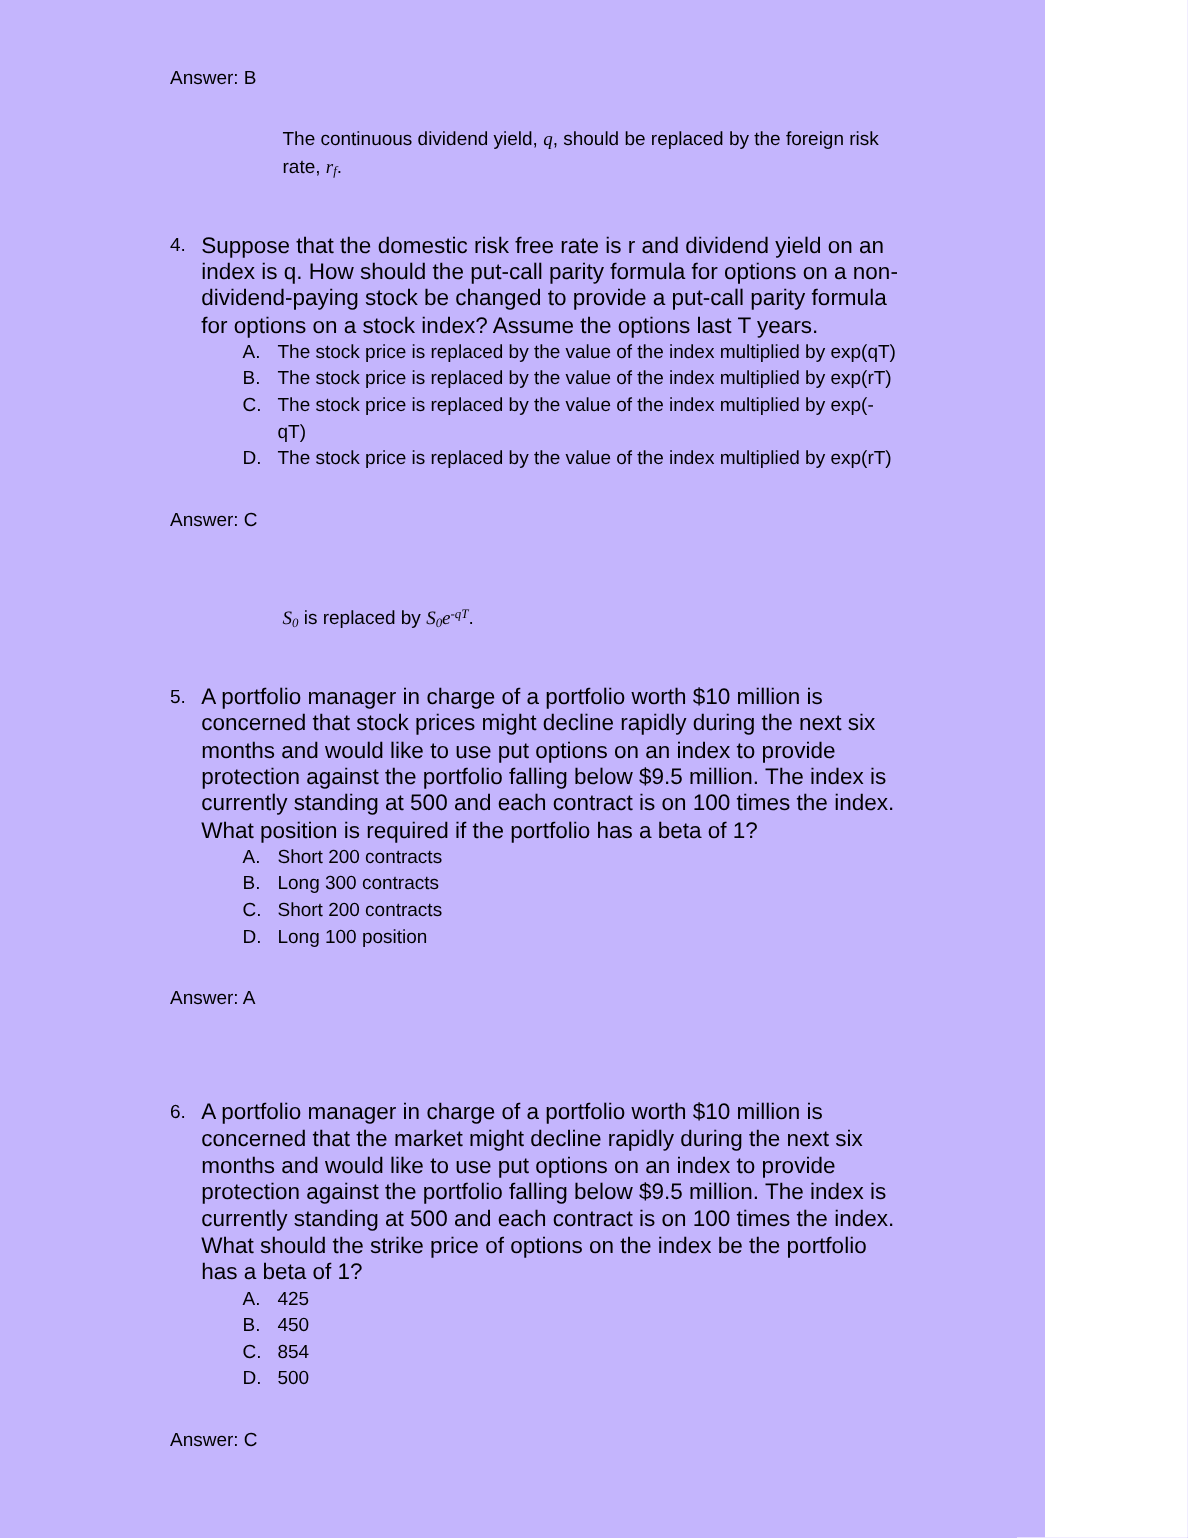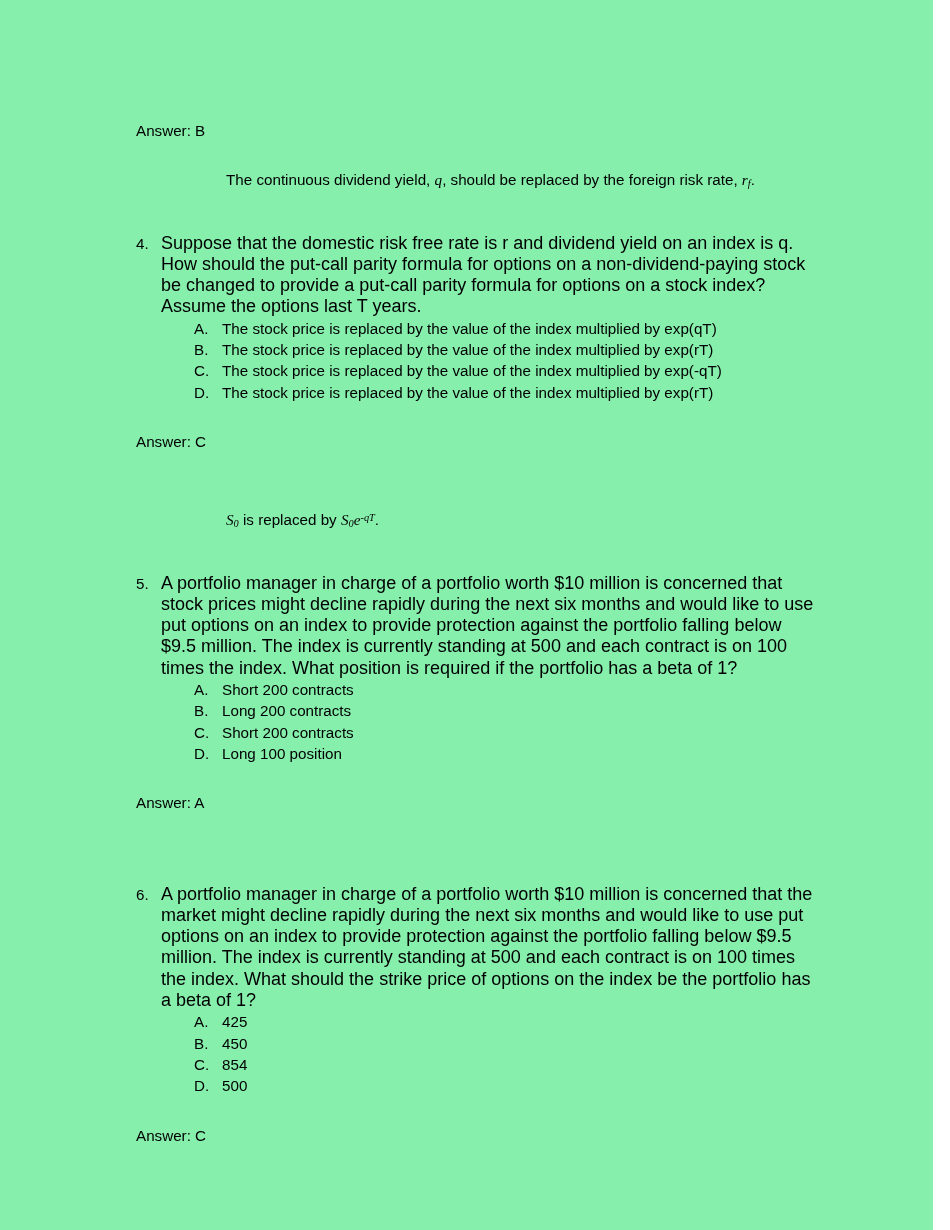--- a/index.html
+++ b/index.html
@@ -10,25 +10,25 @@
   body {
     width: 950px;
     height: 1230px;
     font-family: "Liberation Sans", sans-serif;
     color: #000000;
     -webkit-font-smoothing: antialiased;
   }
 
   .page {
     position: relative;
-    width: 933px;
+    width: 836px;
     height: 1230px;
-    background: #86efac;
+    background: #c4b5fd;
     box-sizing: border-box;
-    padding: 120px 115px 0 136px;
+    padding: 52px 115px 0 136px;
   }
 
   .doc-body {
     font-size: 15.2px;
     line-height: 21.3px;
   }
 
   
   .block { margin: 0; }
 
@@ -165,21 +165,21 @@
       <div class="q-text">A portfolio manager in charge of a portfolio worth $10 million is concerned that stock prices might decline rapidly during the next six months and would like to use put options on an index to provide protection against the portfolio falling below $9.5 million. The index is currently standing at 500 and each contract is on 100 times the index. What position is required if the portfolio has a beta of 1?</div>
     </div>
 
     <ul class="options">
       <li class="option">
         <span class="opt-letter">A.</span>
         <span class="opt-text">Short 200 contracts</span>
       </li>
       <li class="option">
         <span class="opt-letter">B.</span>
-        <span class="opt-text">Long 200 contracts</span>
+        <span class="opt-text">Long 300 contracts</span>
       </li>
       <li class="option">
         <span class="opt-letter">C.</span>
         <span class="opt-text">Short 200 contracts</span>
       </li>
       <li class="option">
         <span class="opt-letter">D.</span>
         <span class="opt-text">Long 100 position</span>
       </li>
     </ul>

